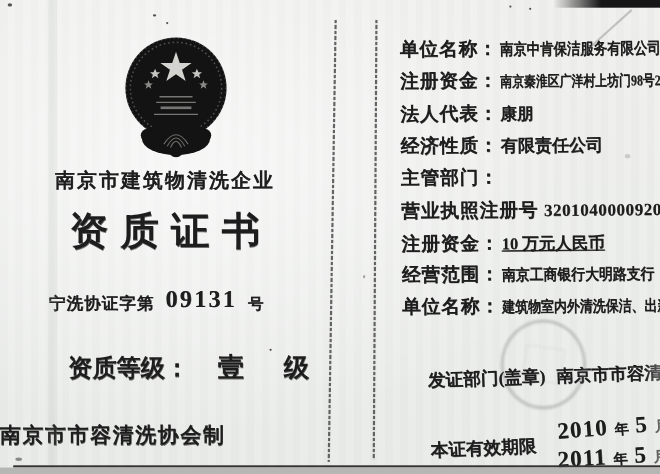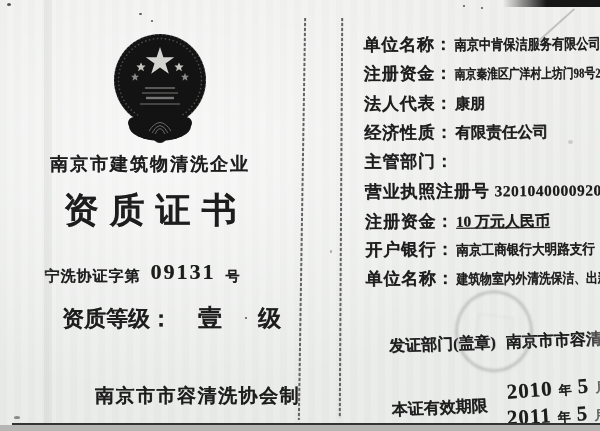--- a/index.html
+++ b/index.html
@@ -14,24 +14,24 @@
   .abs{position:absolute;}
   .scan{text-shadow:0.3px 0.3px 0.6px rgba(25,25,25,.6);}
   
   .emblem{left:105px;top:30px;width:110px;height:116px;filter:blur(.4px);}
   .title1{left:0;top:152px;width:300px;text-align:center;font-size:18px;font-weight:700;letter-spacing:2px;}
   .title2{left:0;top:187px;width:300px;text-align:center;font-size:35px;font-weight:700;letter-spacing:11px;padding-left:11px;box-sizing:border-box;}
   .certno{left:0;top:261px;width:284px;text-align:center;}
   .certno .prefix{font-size:15px;font-weight:700;letter-spacing:1px;}
   .certno .number{font-size:22px;font-weight:700;margin:0 10px;letter-spacing:2px;position:relative;top:-2px;}
   .certno .suffix{font-size:14px;font-weight:700;}
-  .grade{left:62px;top:302px;font-size:22px;font-weight:700;white-space:nowrap;}
+  .grade{left:62px;top:318px;font-size:22px;font-weight:700;white-space:nowrap;}
   .grade .g1{margin-left:26px;font-size:24px;}
   .grade .g2{margin-left:36px;font-size:23px;}
-  .maker{left:0;top:383px;width:300px;text-align:right;font-size:19px;font-weight:700;letter-spacing:1.5px;}
+  .maker{left:0;top:383px;width:300px;text-align:left;font-size:19px;font-weight:700;letter-spacing:1.5px;}
   
   .stitch{width:2px;background:repeating-linear-gradient(to bottom,#4a4a4a 0 3px,rgba(74,74,74,.15) 3px 5px);opacity:.85;}
   .stitch.a{left:301px;top:18px;height:402px;transform:rotate(.9deg);}
   .stitch.b{left:340px;top:18px;height:400px;transform:rotate(.35deg);}
   
   .rows{left:0;top:0;width:600px;height:431px;transform:rotate(-.5deg);}
   .row{position:absolute;left:365px;white-space:nowrap;}
   .flabel{font-size:17px;font-weight:700;letter-spacing:.8px;}
   .fvalue{display:inline-block;transform-origin:left center;font-weight:700;}
   .r0{top:34px;} .r1{top:63px;} .r2{top:93px;} .r3{top:122px;} .r4{top:151px;text-align:right;}
@@ -142,21 +142,21 @@
     <div class="row r4">
       <span class="flabel scan">主管部门：</span><span class="fvalue scan"></span>
     </div>
     <div class="row r5">
       <span class="flabel scan">营业执照注册号</span><span class="fvalue v5 scan">320104000092099</span>
     </div>
     <div class="row r6">
       <span class="flabel scan">注册资金：</span><span class="fvalue v6 scan">10 万元人民币</span>
     </div>
     <div class="row r7">
-      <span class="flabel scan">开户银行：</span><span class="fvalue v7 scan">南京工商银行大明路支行</span>
+      <span class="flabel scan">经营范围：</span><span class="fvalue v7 scan">南京工商银行大明路支行</span>
     </div>
     <div class="row r8">
       <span class="flabel scan">单位名称：</span><span class="fvalue v8 scan">建筑物室内外清洗保洁、出新</span>
     </div>
 
     <div class="abs issuer">
       <span class="ilabel scan">发证部门(盖章)</span><span class="ivalue scan">南京市市容清洗</span>
     </div>
 
     <div class="abs validity scan">本证有效期限</div>

